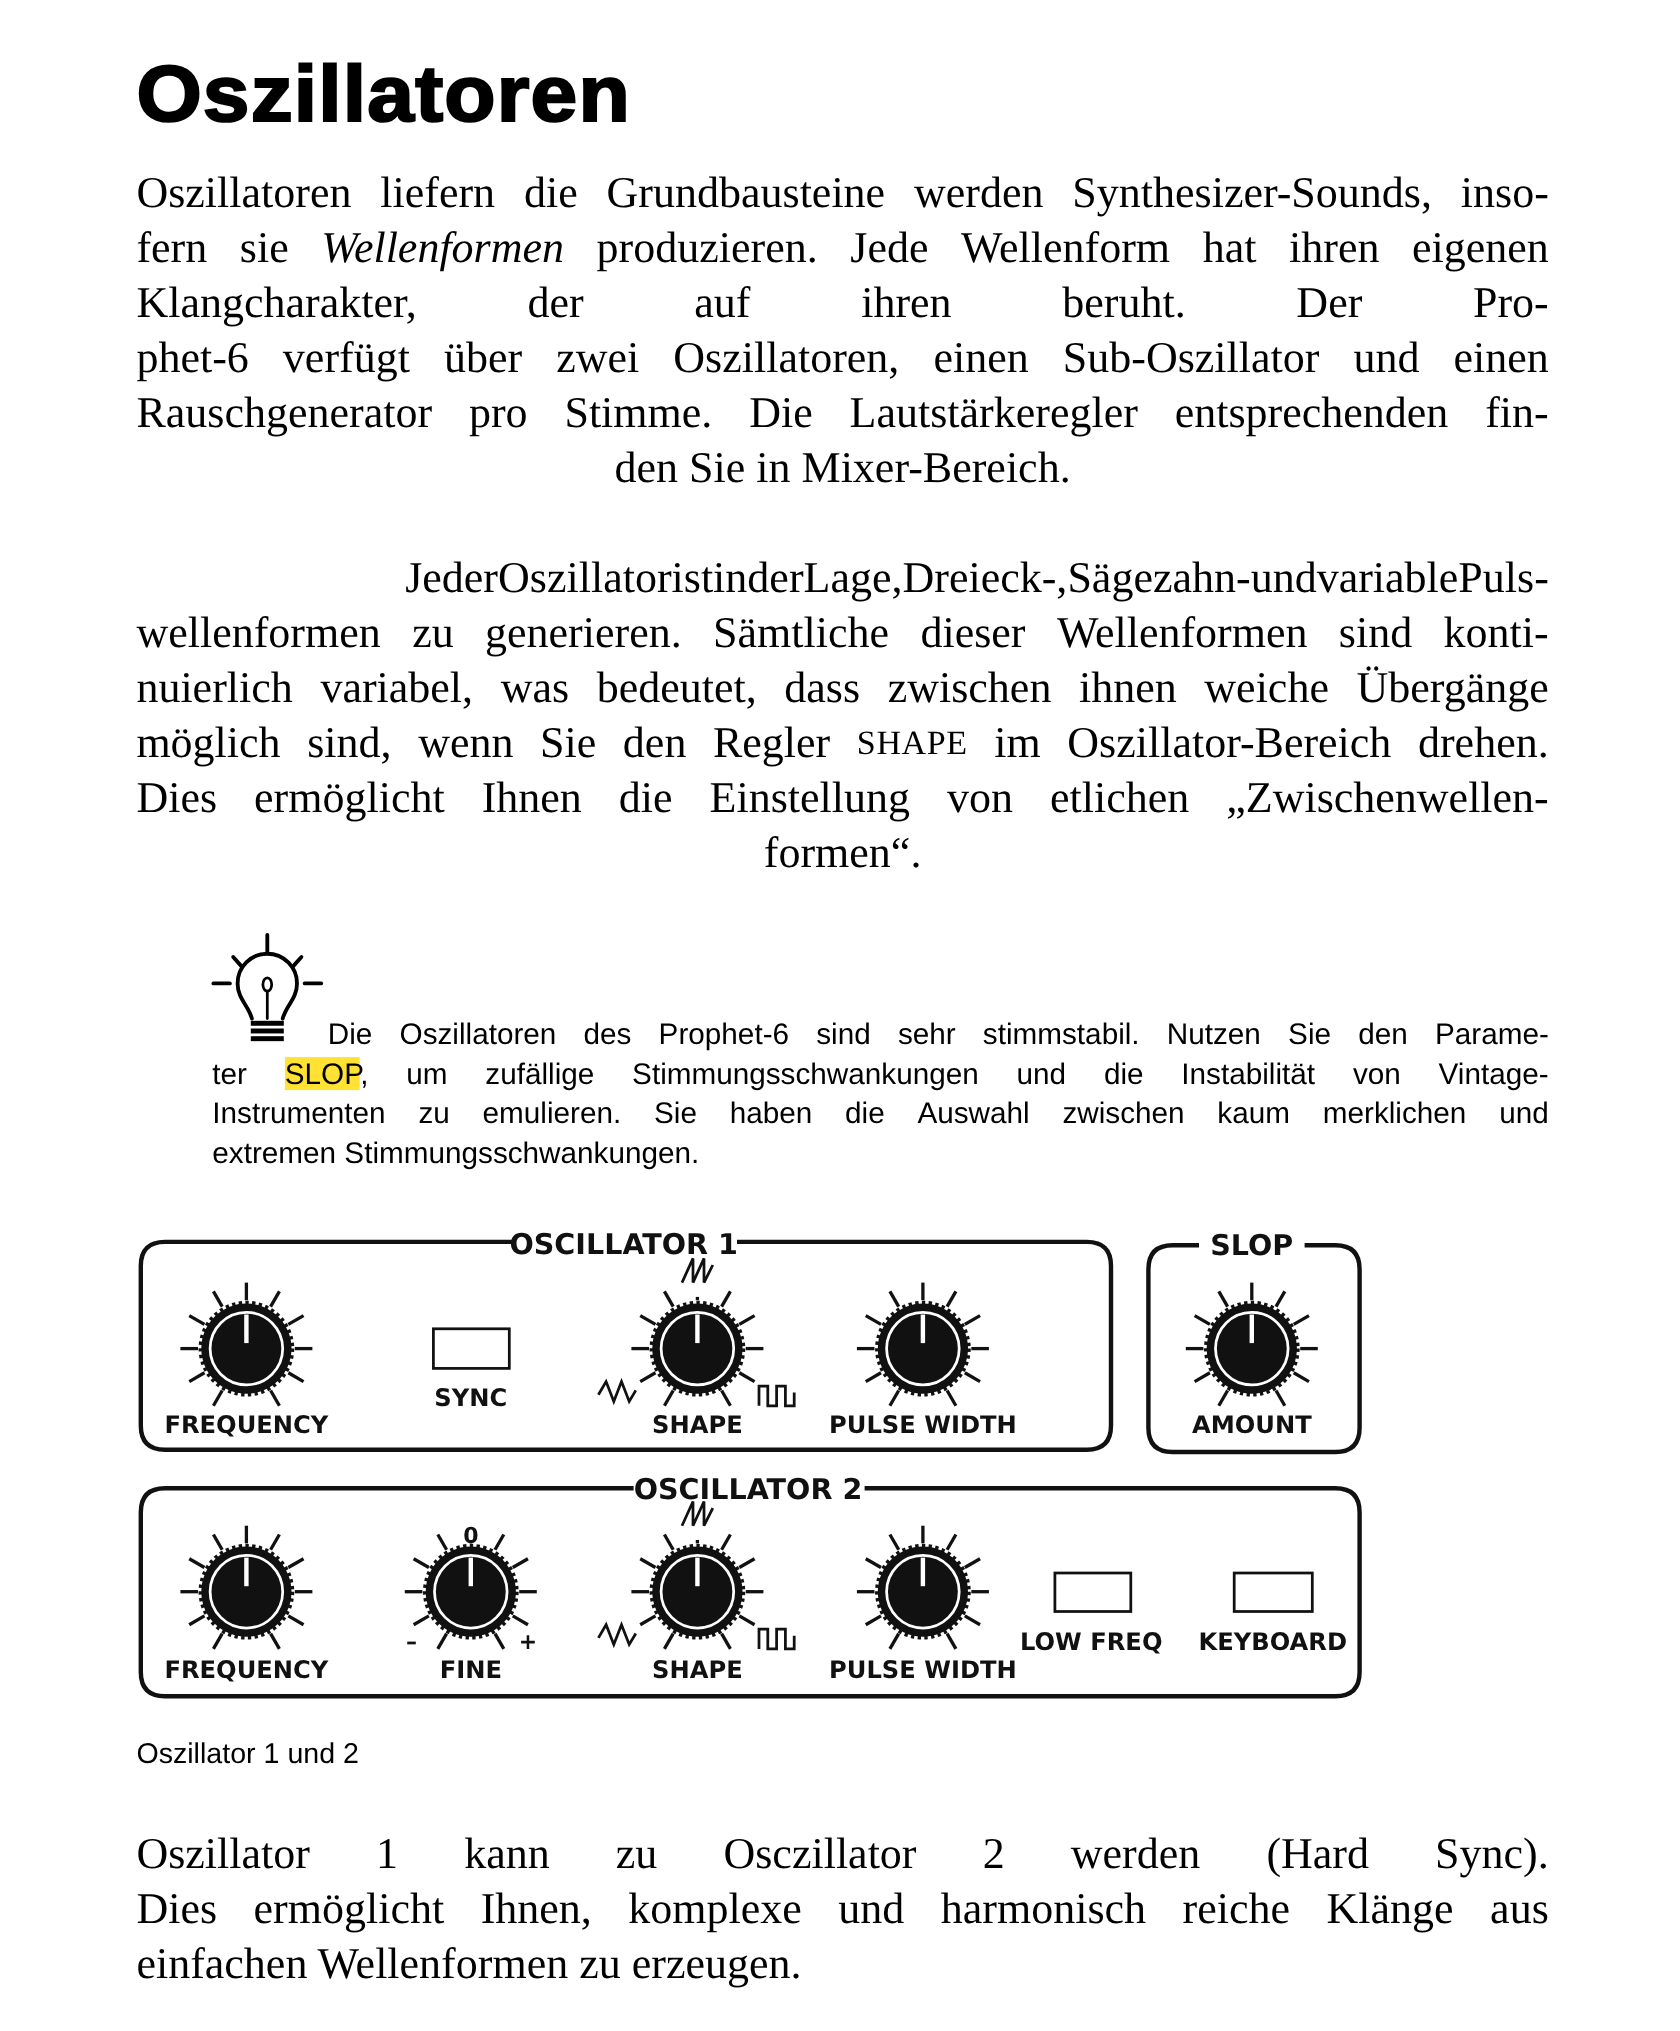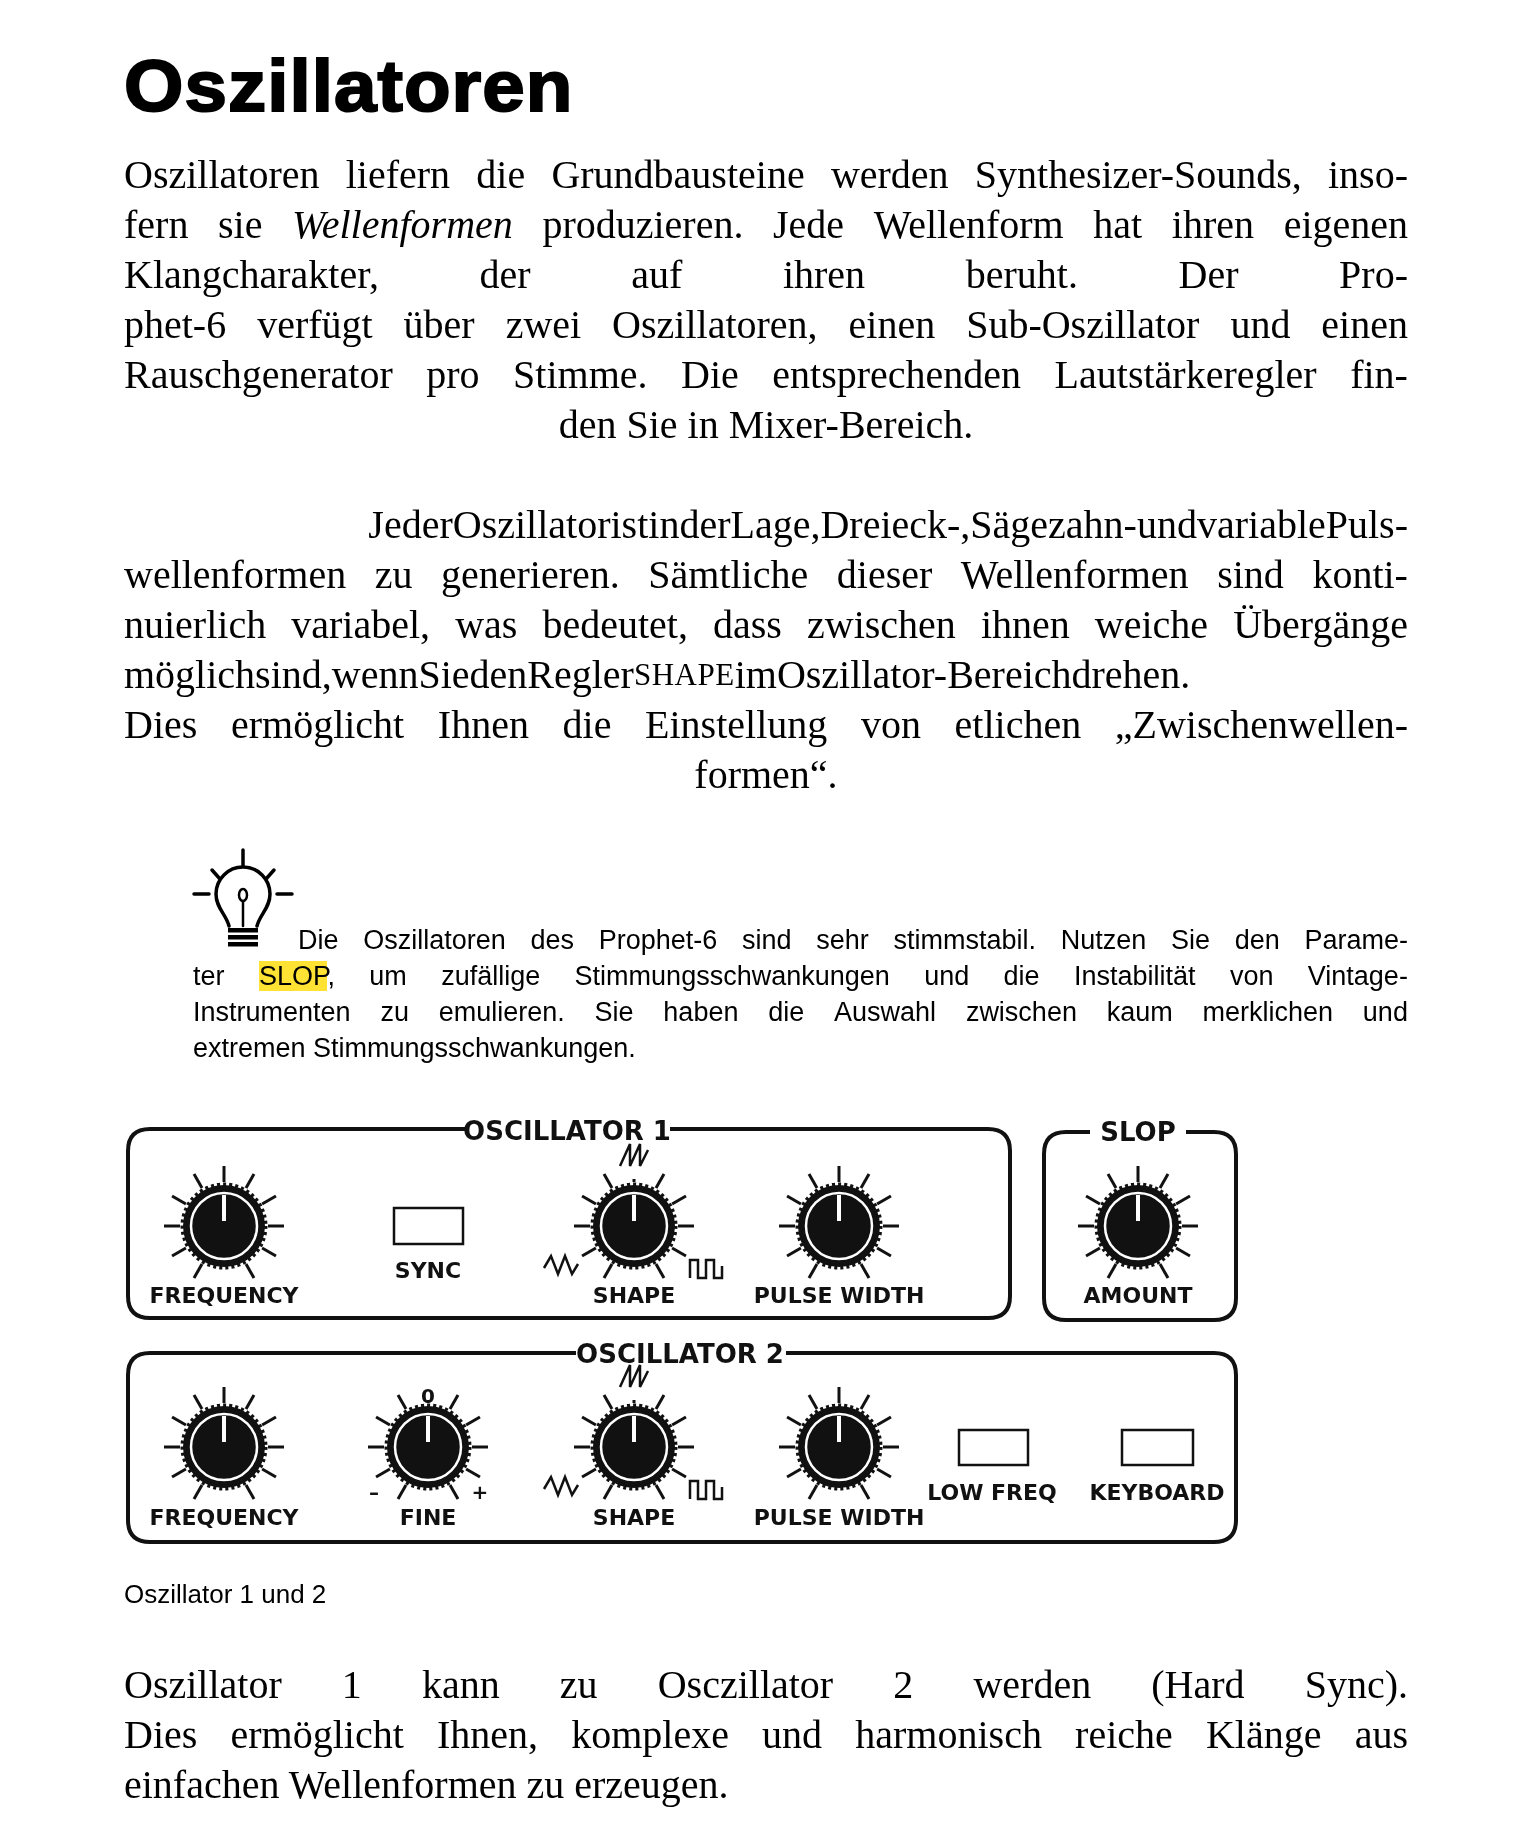--- a/index.html
+++ b/index.html
@@ -77,22 +77,22 @@
       <span>einen</span>
       <span>Sub-Oszillator</span>
       <span>und</span>
       <span>einen</span>
     </div>
     <div style="display: flex; justify-content: space-between; white-space: nowrap;">
       <span>Rauschgenerator</span>
       <span>pro</span>
       <span>Stimme.</span>
       <span>Die</span>
+      <span>Lautstärkeregler</span>
       <span>entsprechenden</span>
-      <span>Lautstärkeregler</span>
       <span>fin-</span>
     </div>
     <div style="display: flex; justify-content: center; white-space: nowrap;">
       <span>den Sie in Mixer-Bereich.</span>
     </div>
   </div>
 <div class="para" id="para2" style="top:500px;">
     <div style="display: flex; justify-content: flex-end; white-space: nowrap;">
       <span>Jeder</span>
       <span>Oszillator</span>
@@ -120,21 +120,21 @@
       <span>nuierlich</span>
       <span>variabel,</span>
       <span>was</span>
       <span>bedeutet,</span>
       <span>dass</span>
       <span>zwischen</span>
       <span>ihnen</span>
       <span>weiche</span>
       <span>Übergänge</span>
     </div>
-    <div style="display: flex; white-space: nowrap;">
+    <div style="display: flex; justify-content: space-between; white-space: nowrap;">
       <span>möglich</span>
       <span>sind,</span>
       <span>wenn</span>
       <span>Sie</span>
       <span>den</span>
       <span>Regler</span>
       <span class="small-caps">SHAPE</span>
       <span>im</span>
       <span>Oszillator-Bereich</span>
       <span>drehen.</span>

